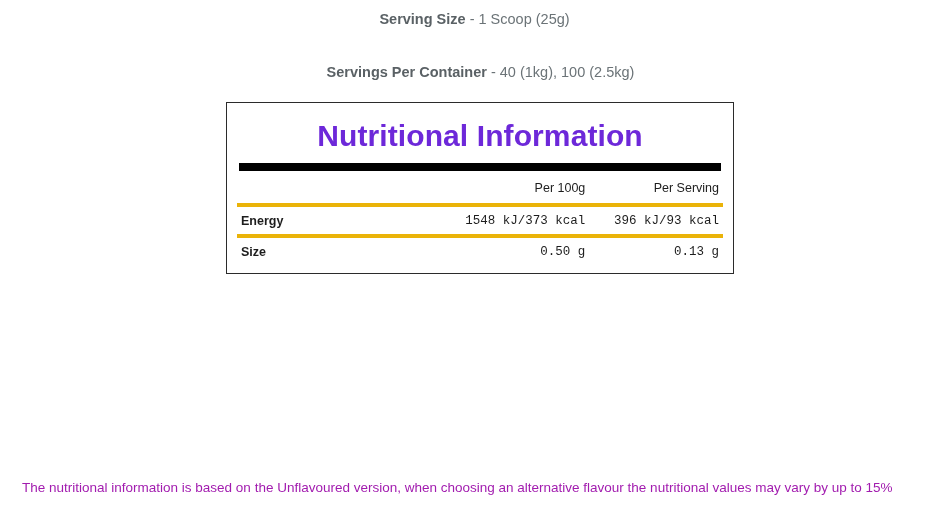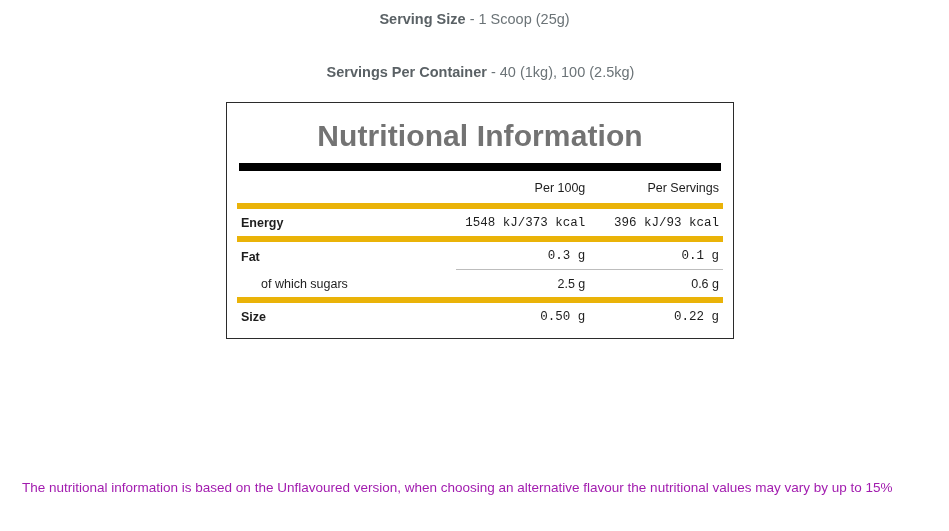--- a/index.html
+++ b/index.html
@@ -34,21 +34,21 @@
     width: 508px;
     box-sizing: border-box;
     border: 1px solid #2b2b2b;
     background: #ffffff;
     padding: 10px 10px 8px 10px;
   }
   .panel-title {
     text-align: center;
     font-size: 30px;
     font-weight: bold;
-    color: #737373;
+    color: #6d28d9;
     letter-spacing: 0.1px;
     margin: 6px 0 10px 0;
     font-family: "Liberation Sans", sans-serif;
   }
   .thick-rule {
     height: 8px;
     background: #000000;
     margin: 0 2px 0 2px;
   }
   table.nutri {
@@ -67,21 +67,21 @@
     font-size: 12.5px;
     color: #1d1d1d;
     text-align: right;
     padding-top: 10px;
     padding-bottom: 8px;
   }
   table.nutri thead th.blank { text-align: left; }
   .col-name { text-align: left; width: 45%; }
   .col-val { text-align: right; width: 27.5%; }
 
-  tr.row-main td { border-top: 6px solid #eab308; font-weight: bold; }
+  tr.row-main td { border-top: 4px solid #eab308; font-weight: bold; }
   tr.row-main td.col-val { font-weight: normal; font-family: Liberation Mono, monospace; }
   tr.row-sub td { border-top: 1px solid #bdbdbd; }
   tr.row-sub td.col-name { padding-left: 24px; border-top: none; }
   tr.row-main td.col-name { font-weight: bold; }
 
   .footnote {
     position: absolute;
     left: 22px;
     top: 477px;
     width: 890px;
@@ -104,41 +104,31 @@
 </div>
 
 <div class="panel">
   <div class="panel-title">Nutritional Information</div>
   <div class="thick-rule"></div>
   <table class="nutri">
     <thead>
       <tr>
         <th class="blank col-name"></th>
         <th class="col-val">Per 100g</th>
-        <th class="col-val">Per Servings</th>
+        <th class="col-val">Per Serving</th>
       </tr>
     </thead>
     <tbody>
       <tr class="row-main">
         <td class="col-name">Energy</td>
         <td class="col-val">1548 kJ/373 kcal</td>
         <td class="col-val">396 kJ/93 kcal</td>
       </tr>
       <tr class="row-main">
-        <td class="col-name">Fat</td>
-        <td class="col-val">0.3 g</td>
-        <td class="col-val">0.1 g</td>
-      </tr>
-      <tr class="row-sub">
-        <td class="col-name">of which sugars</td>
-        <td class="col-val">2.5 g</td>
-        <td class="col-val">0.6 g</td>
-      </tr>
-      <tr class="row-main">
         <td class="col-name">Size</td>
         <td class="col-val">0.50 g</td>
-        <td class="col-val">0.22 g</td>
+        <td class="col-val">0.13 g</td>
       </tr>
     </tbody>
   </table>
 </div>
 
 <div class="footnote">The nutritional information is based on the Unflavoured version, when choosing an alternative flavour the nutritional values may vary by up to 15%</div>
 
 </body></html>

